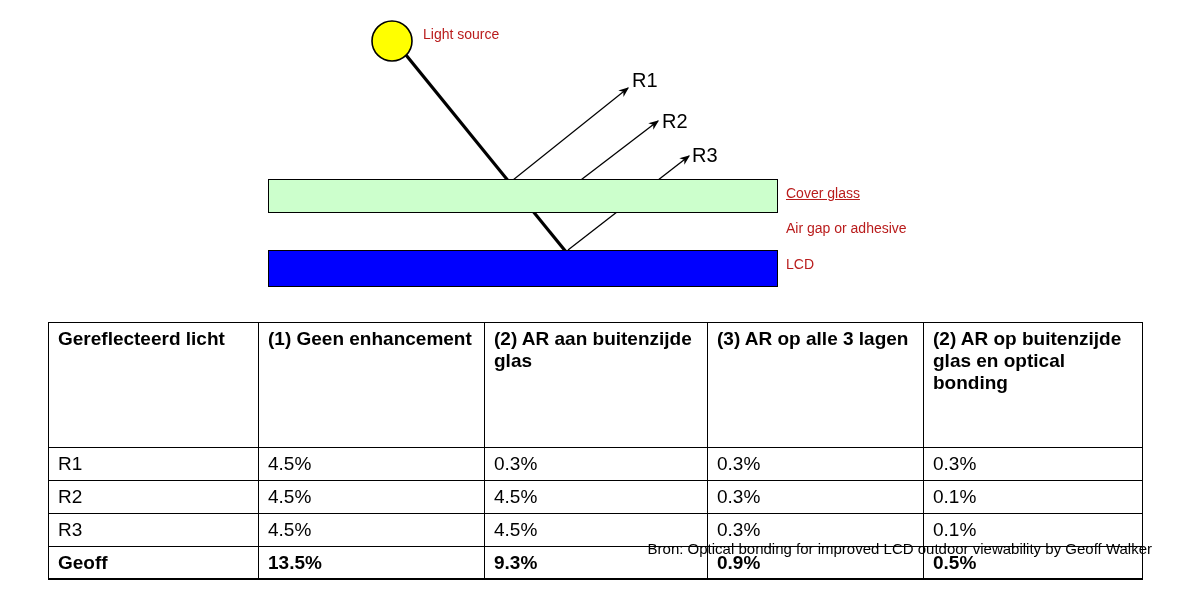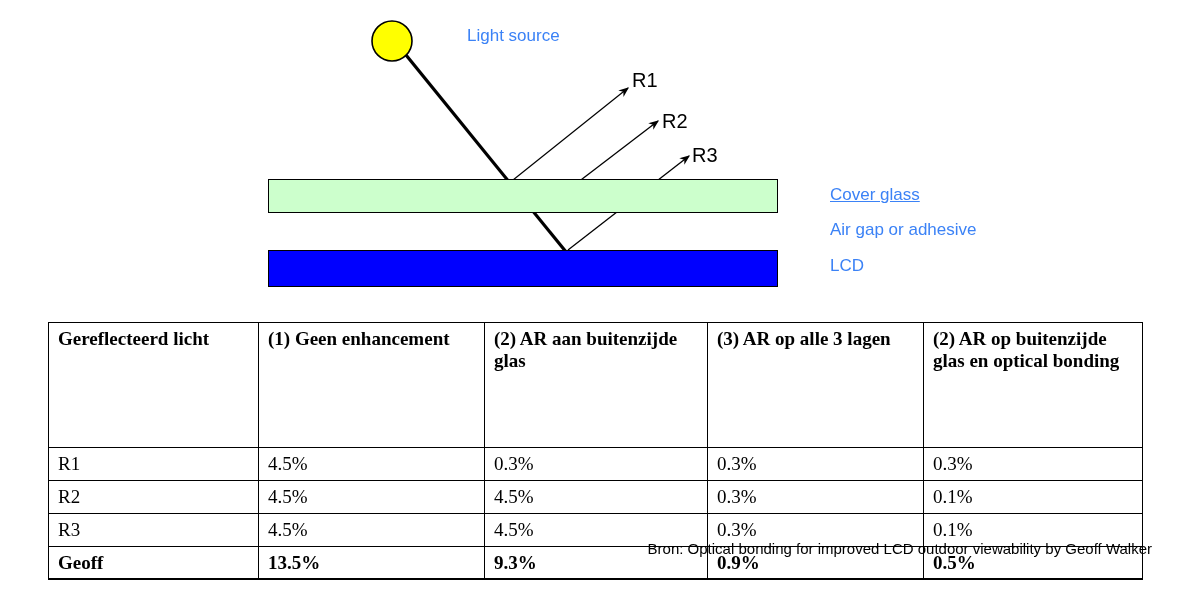--- a/index.html
+++ b/index.html
@@ -45,25 +45,24 @@
   }
   #lcd-bar {
     left: 268px;
     top: 250px;
     width: 510px;
     height: 37px;
   }
 
   .diagram-label {
     position: absolute;
-    font-size: 17px;
+    font-size: 14px;
     line-height: 1;
     white-space: nowrap;
-    color: #3b82f6;
-    margin-left: 44px;
+    color: #b91c1c;
   }
   #label-light-source { left: 423px; top: 27px; }
   #label-cover-glass  { left: 786px; top: 186px; text-decoration: underline; }
   #label-air-gap      { left: 786px; top: 221px; }
   #label-lcd          { left: 786px; top: 257px; }
 
   .ray-label {
     position: absolute;
     font-size: 20px;
     line-height: 1;
@@ -75,21 +74,20 @@
 
   
   #reflection-table {
     position: absolute;
     left: 48px;
     top: 322px;
     width: 1094px;
     border-collapse: collapse;
     table-layout: fixed;
     font-size: 19px;
-    font-family: Liberation Serif, serif;
   }
   #reflection-table td,
   #reflection-table th {
     border: 1px solid #000000;
     padding: 5px 0 5px 9px;
     vertical-align: top;
     text-align: left;
     font-weight: normal;
     line-height: 1.15;
   }

